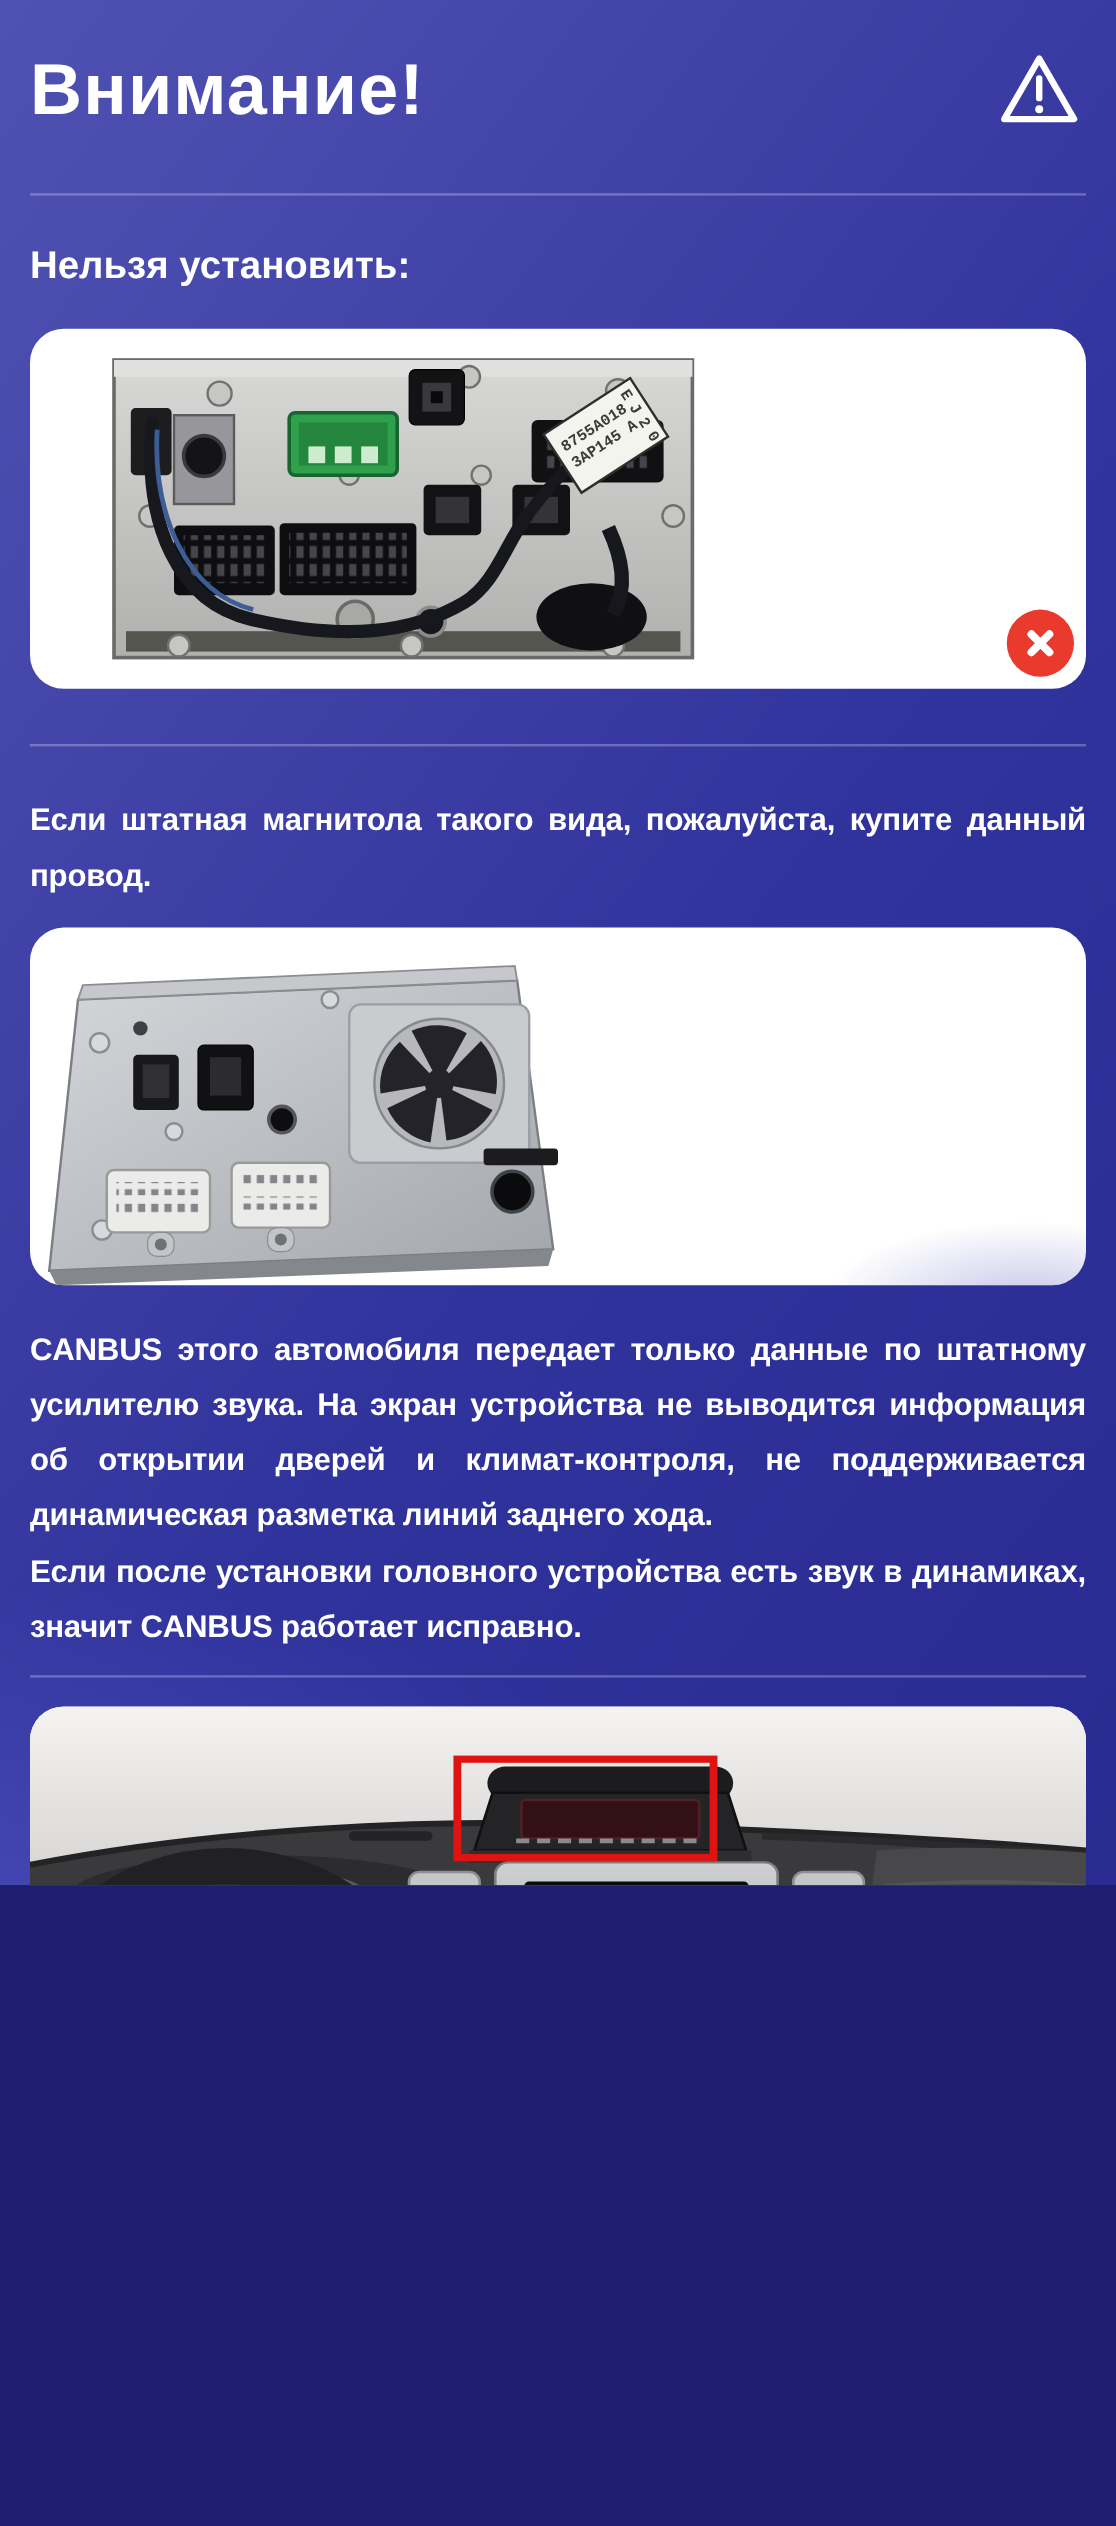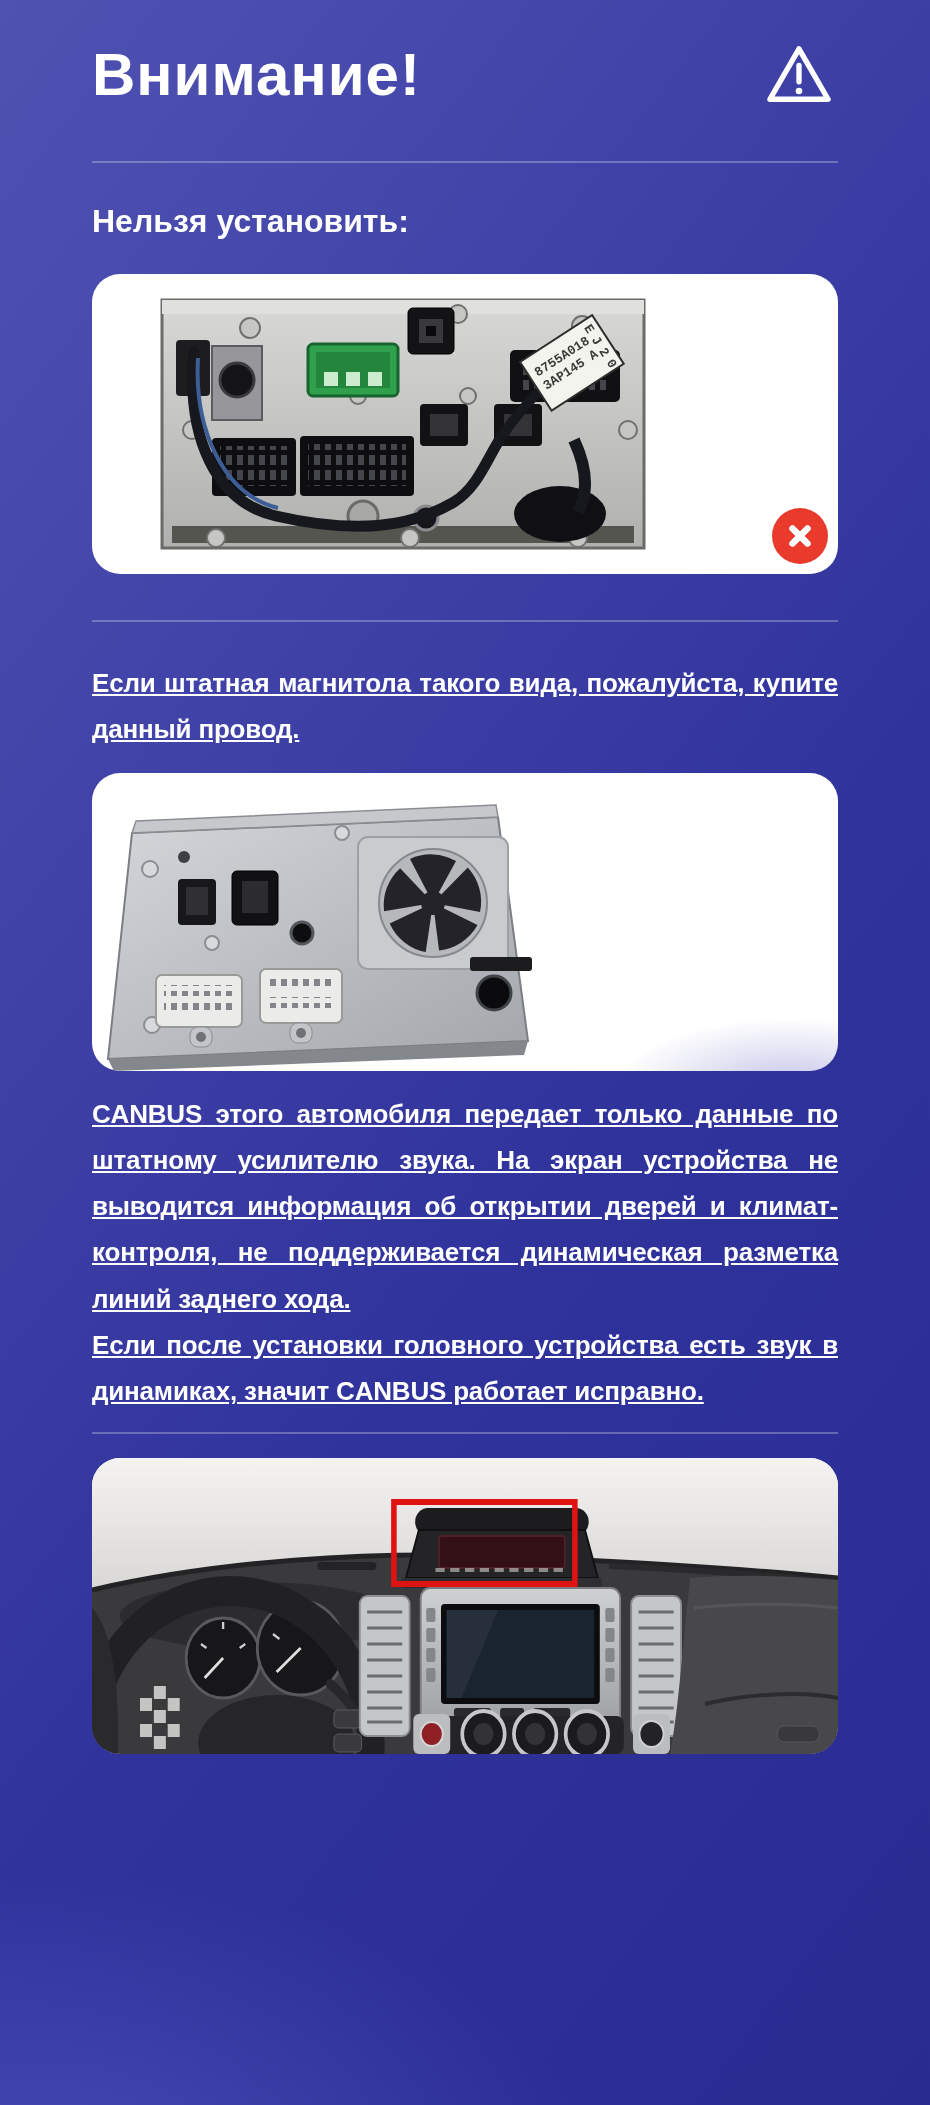--- a/index.html
+++ b/index.html
@@ -1,35 +1,35 @@
 <!DOCTYPE html>
 <html lang="ru"><head>
 <meta charset="utf-8">
 <style>
   html,body{margin:0;padding:0;background:#1e1e6e;}
   .page{
-    position:relative;width:930px;height:2105px;overflow:hidden;box-sizing:border-box;
-    padding:40px 92px 0;color:#fff;
+    position:relative;width:930px;height:1571px;overflow:hidden;box-sizing:border-box;
+    padding:40px 25px 0;color:#fff;
     font-family:"Liberation Sans",sans-serif;
     background:
       radial-gradient(900px 520px at 6% 104%, rgba(118,122,235,.32), rgba(118,122,235,0) 60%),
       linear-gradient(128deg,#5052b2 0%,#4143a8 28%,#31339d 58%,#292b91 100%);
   }
   .header{display:flex;align-items:center;justify-content:space-between;}
   .title{margin:0;font-size:60px;font-weight:bold;letter-spacing:1px;line-height:1.15;}
   .warn-icon{width:70px;height:64px;flex:none;margin-right:4px;}
   .divider{border:none;height:2px;background:rgba(255,255,255,.27);margin:0;}
   .m-d1{margin-top:52px;}
   .m-d2{margin-top:46px;}
   .m-d3{margin-top:18px;}
   .label{margin:40px 0 0;font-size:32px;font-weight:bold;}
   .body{margin:0;font-size:26px;font-weight:bold;line-height:1.78;letter-spacing:-.2px;}
-  .just{text-align:justify;text-decoration:underline;}
+  .just{text-align:justify;}
   .wire{margin-top:38px;}
-  .canbus{margin-top:20px;}
+  .canbus{margin-top:30px;}
   .canbus p{margin:0;}
   .pajero{margin-top:38px;}
   .card{position:relative;background:#fff;border-radius:28px;overflow:hidden;}
   .card1{margin-top:34px;height:300px;}
   .photo1{position:absolute;left:66px;top:14px;width:510px;height:272px;}
   .badge{position:absolute;right:10px;bottom:10px;width:56px;height:56px;border-radius:50%;
          background:#ea3a2e;display:flex;align-items:center;justify-content:center;}
   .badge svg{width:30px;height:30px;}
   .card2{margin-top:20px;height:298px;}
   .photo2{position:absolute;left:0;top:0;width:494px;height:298px;}

